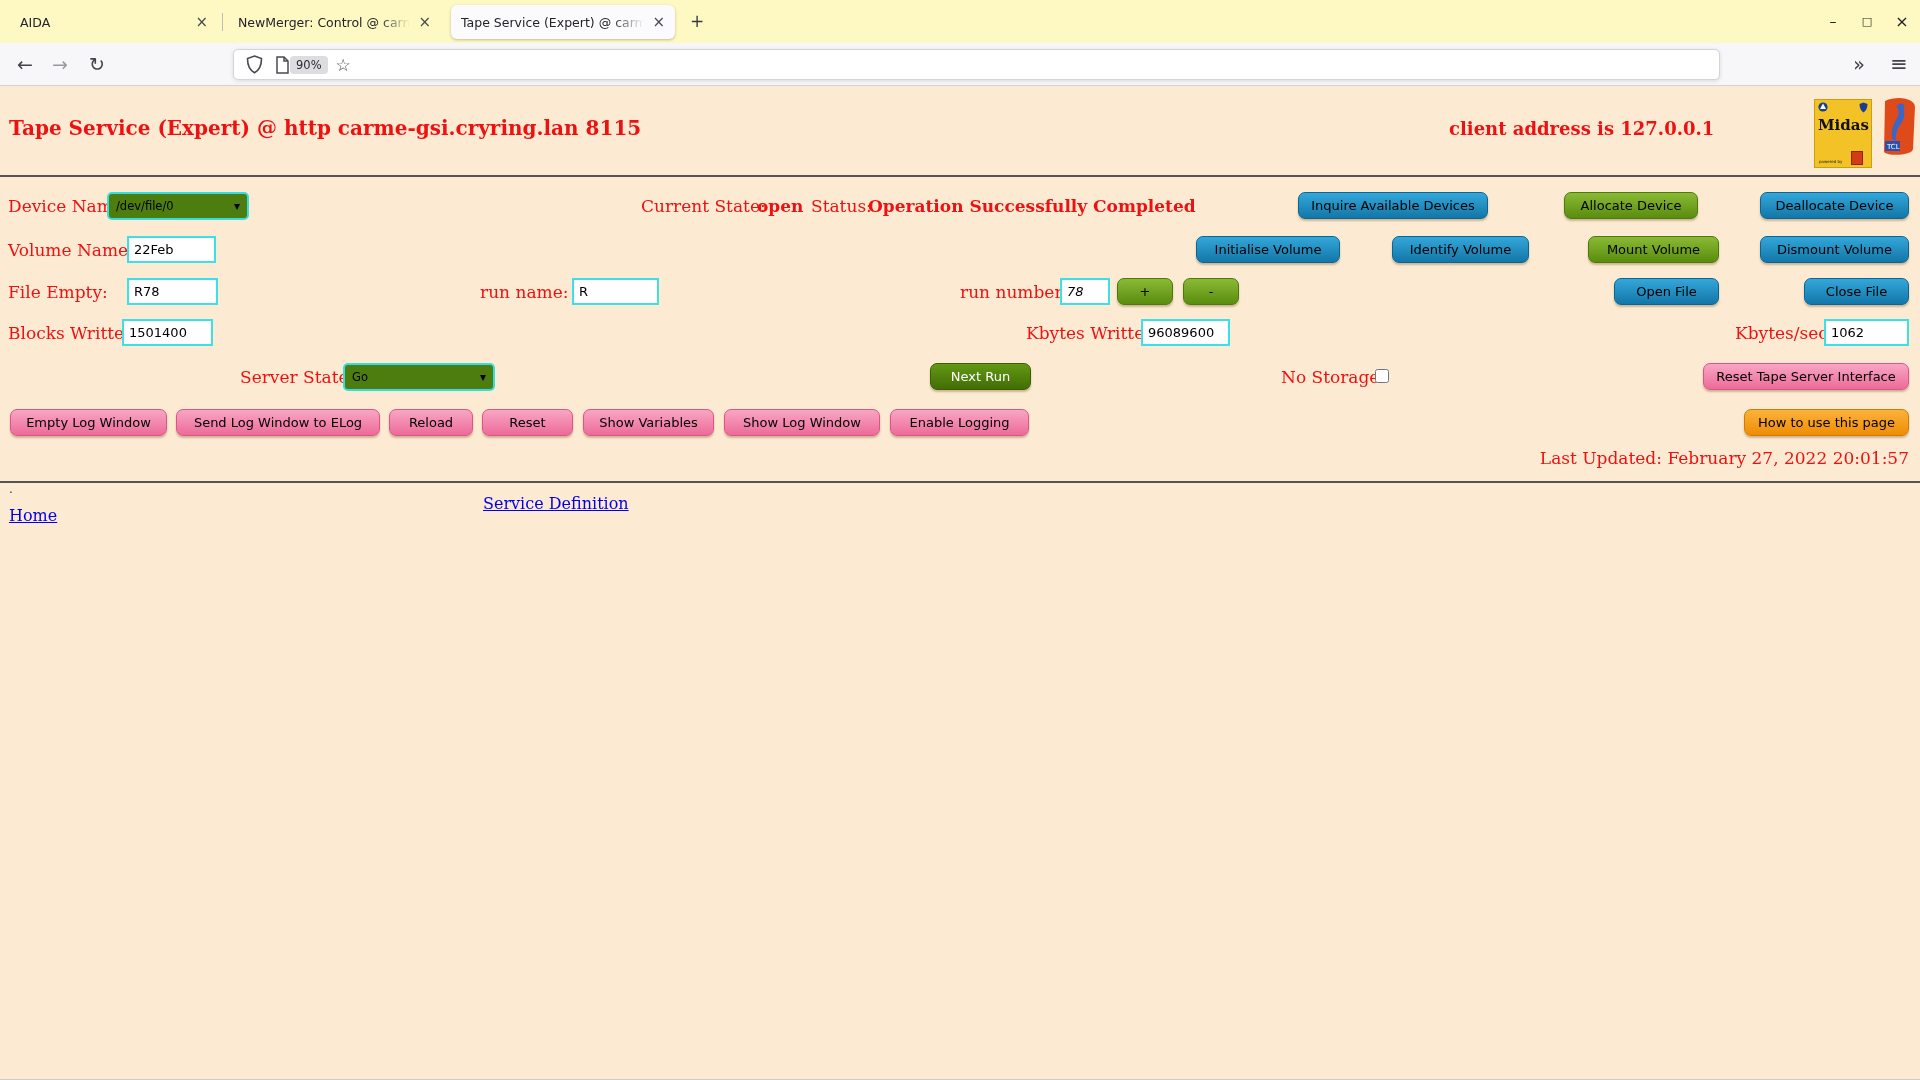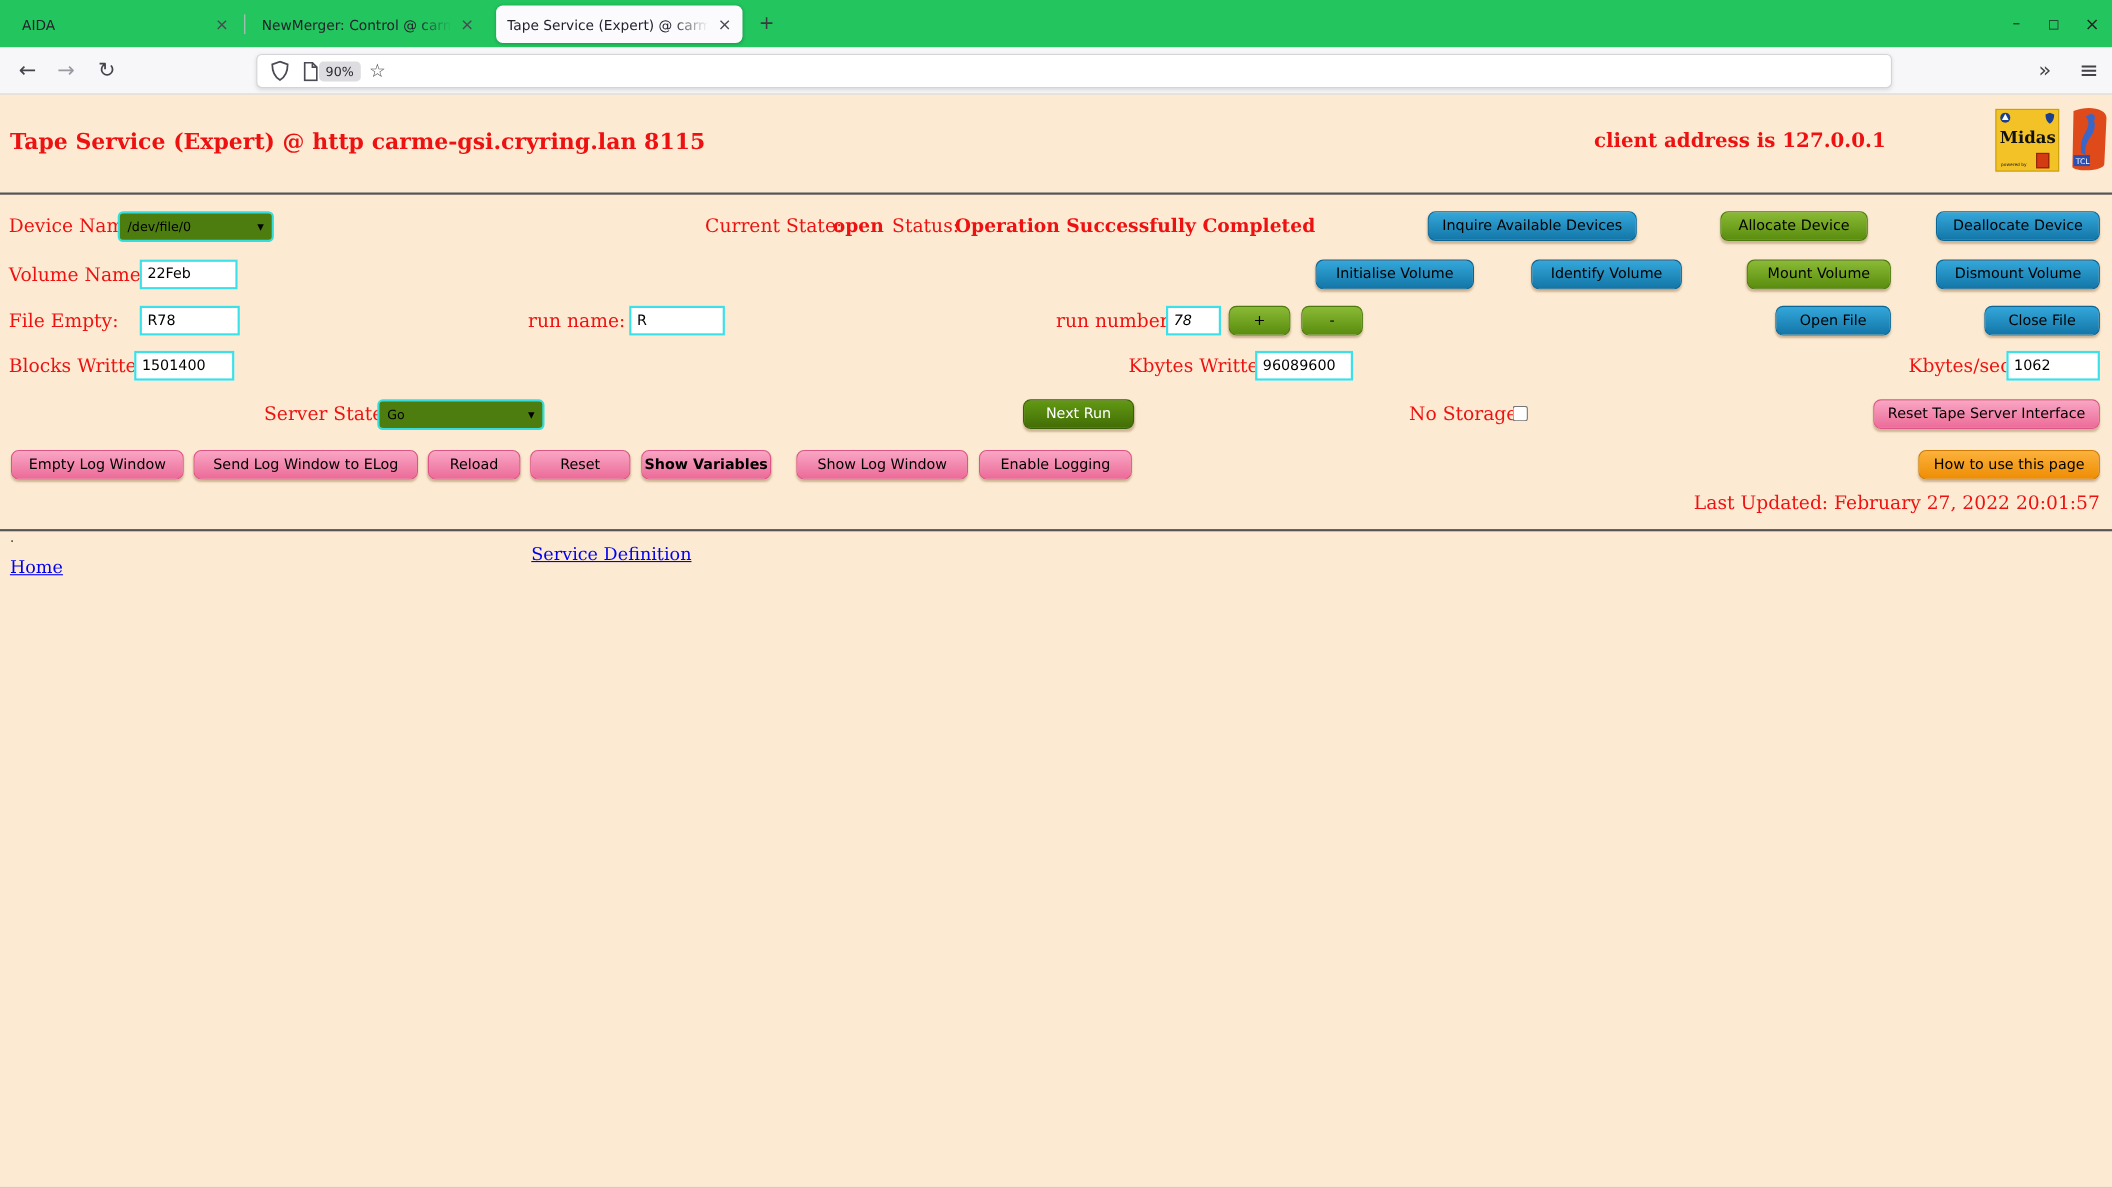--- a/index.html
+++ b/index.html
@@ -1,21 +1,21 @@
 <!DOCTYPE html>
 <html><head>
 <meta charset="utf-8">
 <style>
   * { margin:0; padding:0; box-sizing:border-box; }
   html,body { width:1920px; height:1080px; overflow:hidden; background:#ccc;
               font-family:"DejaVu Sans","Liberation Sans",sans-serif; }
   .browser { position:relative; width:1920px; height:1080px; }
 
   
-  .tabbar { position:relative; height:43px; background:#22c55e; display:flex; align-items:center; }
+  .tabbar { position:relative; height:43px; background:#fef9c3; display:flex; align-items:center; }
   .tab { position:absolute; top:5px; height:34px; border-radius:6px; display:flex; align-items:center;
          padding:0 10px; font-size:12.5px; color:#24222b; cursor:pointer; }
   .tab .title { flex:1; overflow:hidden; white-space:nowrap;
          -webkit-mask-image:linear-gradient(90deg,#000 82%,transparent); mask-image:linear-gradient(90deg,#000 82%,transparent); }
   .tab.active { background:#fbfbfe; box-shadow:0 1px 3px rgba(0,0,0,.25); }
   .tab .close { font-size:15px; color:#4a4a52; margin-left:8px; cursor:pointer; }
   .tab-sep { position:absolute; top:13px; width:1px; height:18px; background:#bdbdc2; }
   .newtab { position:absolute; top:9px; left:684px; width:26px; height:26px; text-align:center;
             line-height:25px; font-size:17px; color:#3a3a40; border-radius:4px; cursor:pointer; }
   .winctl { position:absolute; top:0; height:43px; width:34px; text-align:center; line-height:43px;
@@ -103,21 +103,21 @@
     </div>
     <div class="navicon" style="left:1844px;">»</div>
     <div class="navicon" style="left:1884px;font-size:21px;">≡</div>
   </div>
 
   <div class="page">
 
     <div class="pagetitle" style="left:9px;top:30px;">Tape Service (Expert) @ http carme-gsi.cryring.lan 8115</div>
     <div class="pagetitle" style="left:1449px;top:32px;font-size:18px;">client address is 127.0.0.1</div>
 
-    <div class="abs" style="left:1814px;top:13px;width:58px;height:57px;background:#f2c227;border:1px solid #caa00c;">
+    <div class="abs" style="left:1814px;top:13px;width:58px;height:69px;background:#f2c227;border:1px solid #caa00c;">
       <svg width="10" height="11" viewBox="0 0 10 11" style="position:absolute;left:3px;top:2px;">
         <circle cx="5" cy="5" r="4.6" fill="#1a3f8f"></circle>
           <path d="M5 1.5 L8 7 H2 Z" fill="#fff"></path>
       </svg>
       <svg width="9" height="11" viewBox="0 0 9 11" style="position:absolute;right:3px;top:2px;">
         <path d="M4.5 0.5 L8.5 2 C8.5 6 7 9 4.5 10.5 C2 9 0.5 6 0.5 2 Z" fill="#1a3f8f"></path>
       </svg>
       <div style="position:absolute;left:3px;top:16px;font:bold 15px 'DejaVu Serif',serif;color:#111;">Midas</div>
       <div style="position:absolute;left:4px;bottom:3px;font-size:4px;color:#222;">powered by</div>
       <div style="position:absolute;right:8px;bottom:2px;width:12px;height:14px;background:#d33b12;border:1px solid #8f2407;"></div>
@@ -179,21 +179,21 @@
     </div>
     <div class="btn dgreen" style="left:930px;top:277px;width:101px;">Next Run</div>
     <div class="lbl" style="left:1281px;top:281px;">No Storage</div>
     <input type="checkbox" class="chk" style="left: 1375px; top: 283px;">
     <div class="btn pink" style="left:1703px;top:277px;width:206px;">Reset Tape Server Interface</div>
 
     <div class="btn pink" style="left:10px;top:323px;width:157px;">Empty Log Window</div>
     <div class="btn pink" style="left:176px;top:323px;width:204px;">Send Log Window to ELog</div>
     <div class="btn pink" style="left:389px;top:323px;width:84px;">Reload</div>
     <div class="btn pink" style="left:482px;top:323px;width:91px;">Reset</div>
-    <div class="btn pink" style="left:583px;top:323px;width:118px;font-weight:bold;">Show Variables</div>
+    <div class="btn pink" style="left:583px;top:323px;width:131px;">Show Variables</div>
     <div class="btn pink" style="left:724px;top:323px;width:156px;">Show Log Window</div>
     <div class="btn pink" style="left:890px;top:323px;width:139px;">Enable Logging</div>
     <div class="btn orange" style="left:1744px;top:323px;width:165px;">How to use this page</div>
 
     <div class="lbl" style="right:11px;left:auto;top:362px;">Last Updated: February 27, 2022 20:01:57</div>
     <div class="hr" style="top:395px;"></div>
     <div class="abs" style="left:9px;top:396px;font-size:12px;color:#333;">.</div>
     <div class="link" style="left:9px;top:408px;margin-top:12px;">Home</div>
     <div class="link" style="left:483px;top:408px;">Service Definition</div>
 

